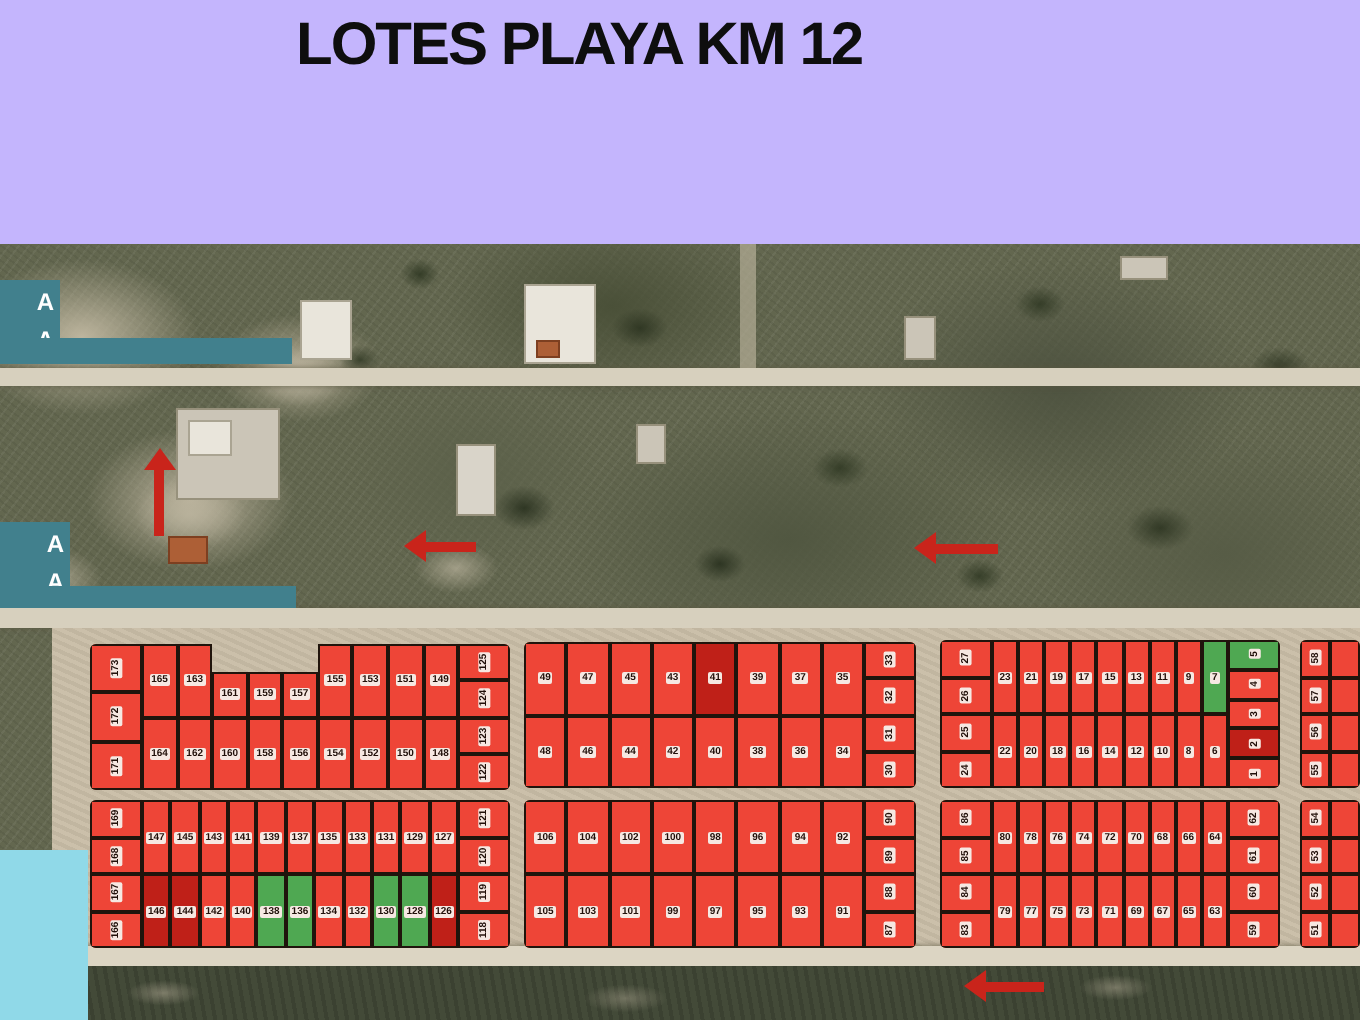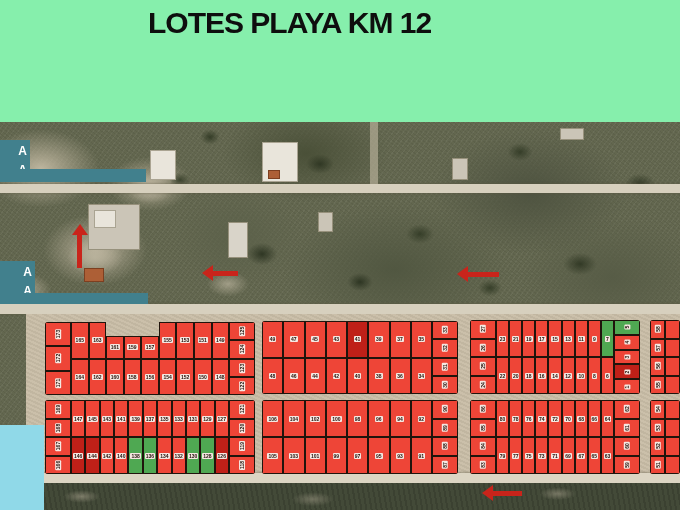--- a/index.html
+++ b/index.html
@@ -1,16 +1,16 @@
 <!DOCTYPE html>
 <html style="--lot-red: #ee4537; --lot-green: #4fa852; --lot-dark-red: #bf2018; --label-teal: #41808d; --cyan-box: #90d9e8; --arrow-red: #c9241b;"><head>
 <meta charset="utf-8">
 <style>
   html,body{margin:0;padding:0;background:#fff;}
-  .page{position:relative;width:680px;height:510px;background:#86efac;overflow:hidden;
+  .page{position:relative;width:680px;height:510px;background:#c4b5fd;overflow:hidden;
         font-family:"Liberation Sans",sans-serif;}
   .title{position:absolute;left:148px;top:6px;margin:0;font-size:30px;font-weight:800;
          letter-spacing:-1px;color:#0e0e0e;font-family:"Liberation Sans",sans-serif;}
 
   
   .map{position:absolute;left:0;top:122px;width:680px;height:388px;overflow:hidden;}
   .sat{position:absolute;inset:0;z-index:0;background-color:#63674f;
     background-image:
       radial-gradient(90px 60px at 6% 12%,  #bdb59e 0%, rgba(189,181,158,0) 65%),
       radial-gradient(70px 45px at 22% 16%, #b3ab94 0%, rgba(179,171,148,0) 60%),

